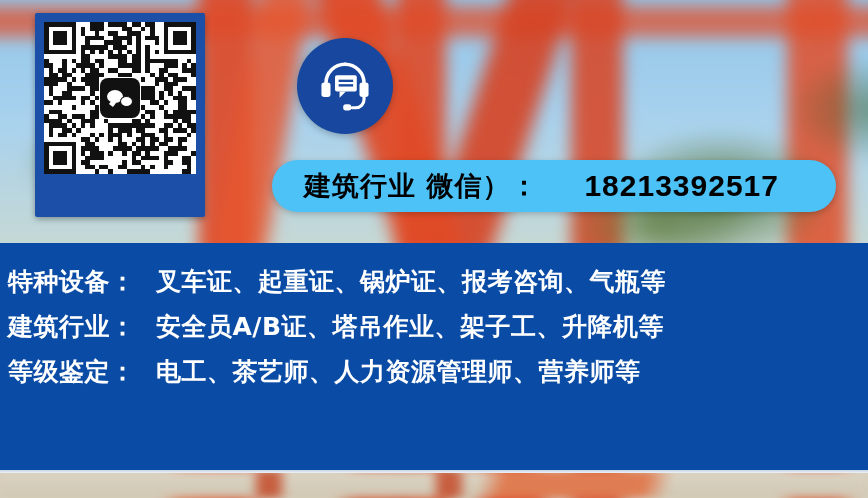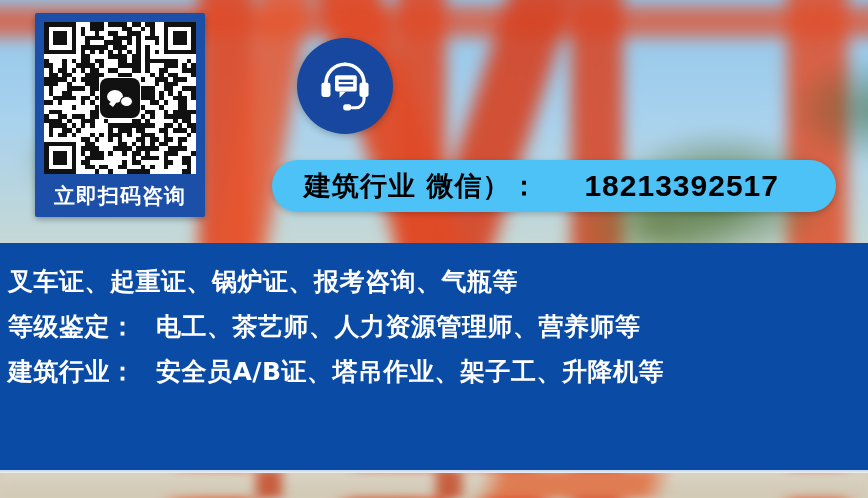--- a/index.html
+++ b/index.html
@@ -687,21 +687,20 @@
         <div class="qr-mod" style="left: 101.333px; top: 147.394px; width: 4.60606px; height: 4.60606px;"></div>
         <div class="qr-mod" style="left: 138.182px; top: 147.394px; width: 4.60606px; height: 4.60606px;"></div>
         <div class="qr-mod" style="left: 142.788px; top: 147.394px; width: 4.60606px; height: 4.60606px;"></div>
       <div class="qr-logo">
         <div class="wechat">
           <div class="b1"></div>
           <div class="b2"></div>
         </div>
       </div>
     </div>
-    <div class="qr-caption">立即扫码咨询</div>
   </div>
 
   <div class="headset-badge">
     <svg viewBox="0 0 64 64" aria-hidden="true">
       <path d="M32 8C20.4 8 11 17.4 11 29v9" fill="none" stroke="#ffffff" stroke-width="4" stroke-linecap="round"></path>
       <path d="M53 38v-9C53 17.4 43.6 8 32 8" fill="none" stroke="#ffffff" stroke-width="4" stroke-linecap="round"></path>
       <rect x="6" y="28" width="10" height="16" rx="3" fill="#ffffff"></rect>
       <rect x="48" y="28" width="10" height="16" rx="3" fill="#ffffff"></rect>
       <path d="M53 44v3c0 5-4 9-9 9h-4" fill="none" stroke="#ffffff" stroke-width="3.5" stroke-linecap="round"></path>
       <rect x="30" y="52" width="9" height="7" rx="3" fill="#ffffff"></rect>
@@ -713,25 +712,26 @@
   </div>
 
 
   <div class="pill-phone">
     <span class="label">建筑行业 微信）：</span>
     <span class="number">18213392517</span>
   </div>
 
   <div class="info-panel">
     <div class="info-row">
+      <span class="cat">特种设备：</span>
       <span class="items">叉车证、起重证、锅炉证、报考咨询、气瓶等</span>
+    </div>
+    <div class="info-row">
+      <span class="cat">建筑行业：</span>
+      <span class="items">安全员A/B证、塔吊作业、架子工、升降机等</span>
     </div>
     <div class="info-row">
       <span class="cat">等级鉴定：</span>
       <span class="items">电工、茶艺师、人力资源管理师、营养师等</span>
     </div>
-    <div class="info-row">
-      <span class="cat">建筑行业：</span>
-      <span class="items">安全员A/B证、塔吊作业、架子工、升降机等</span>
-    </div>
   </div>
 
 </div>
 
 </body></html>

